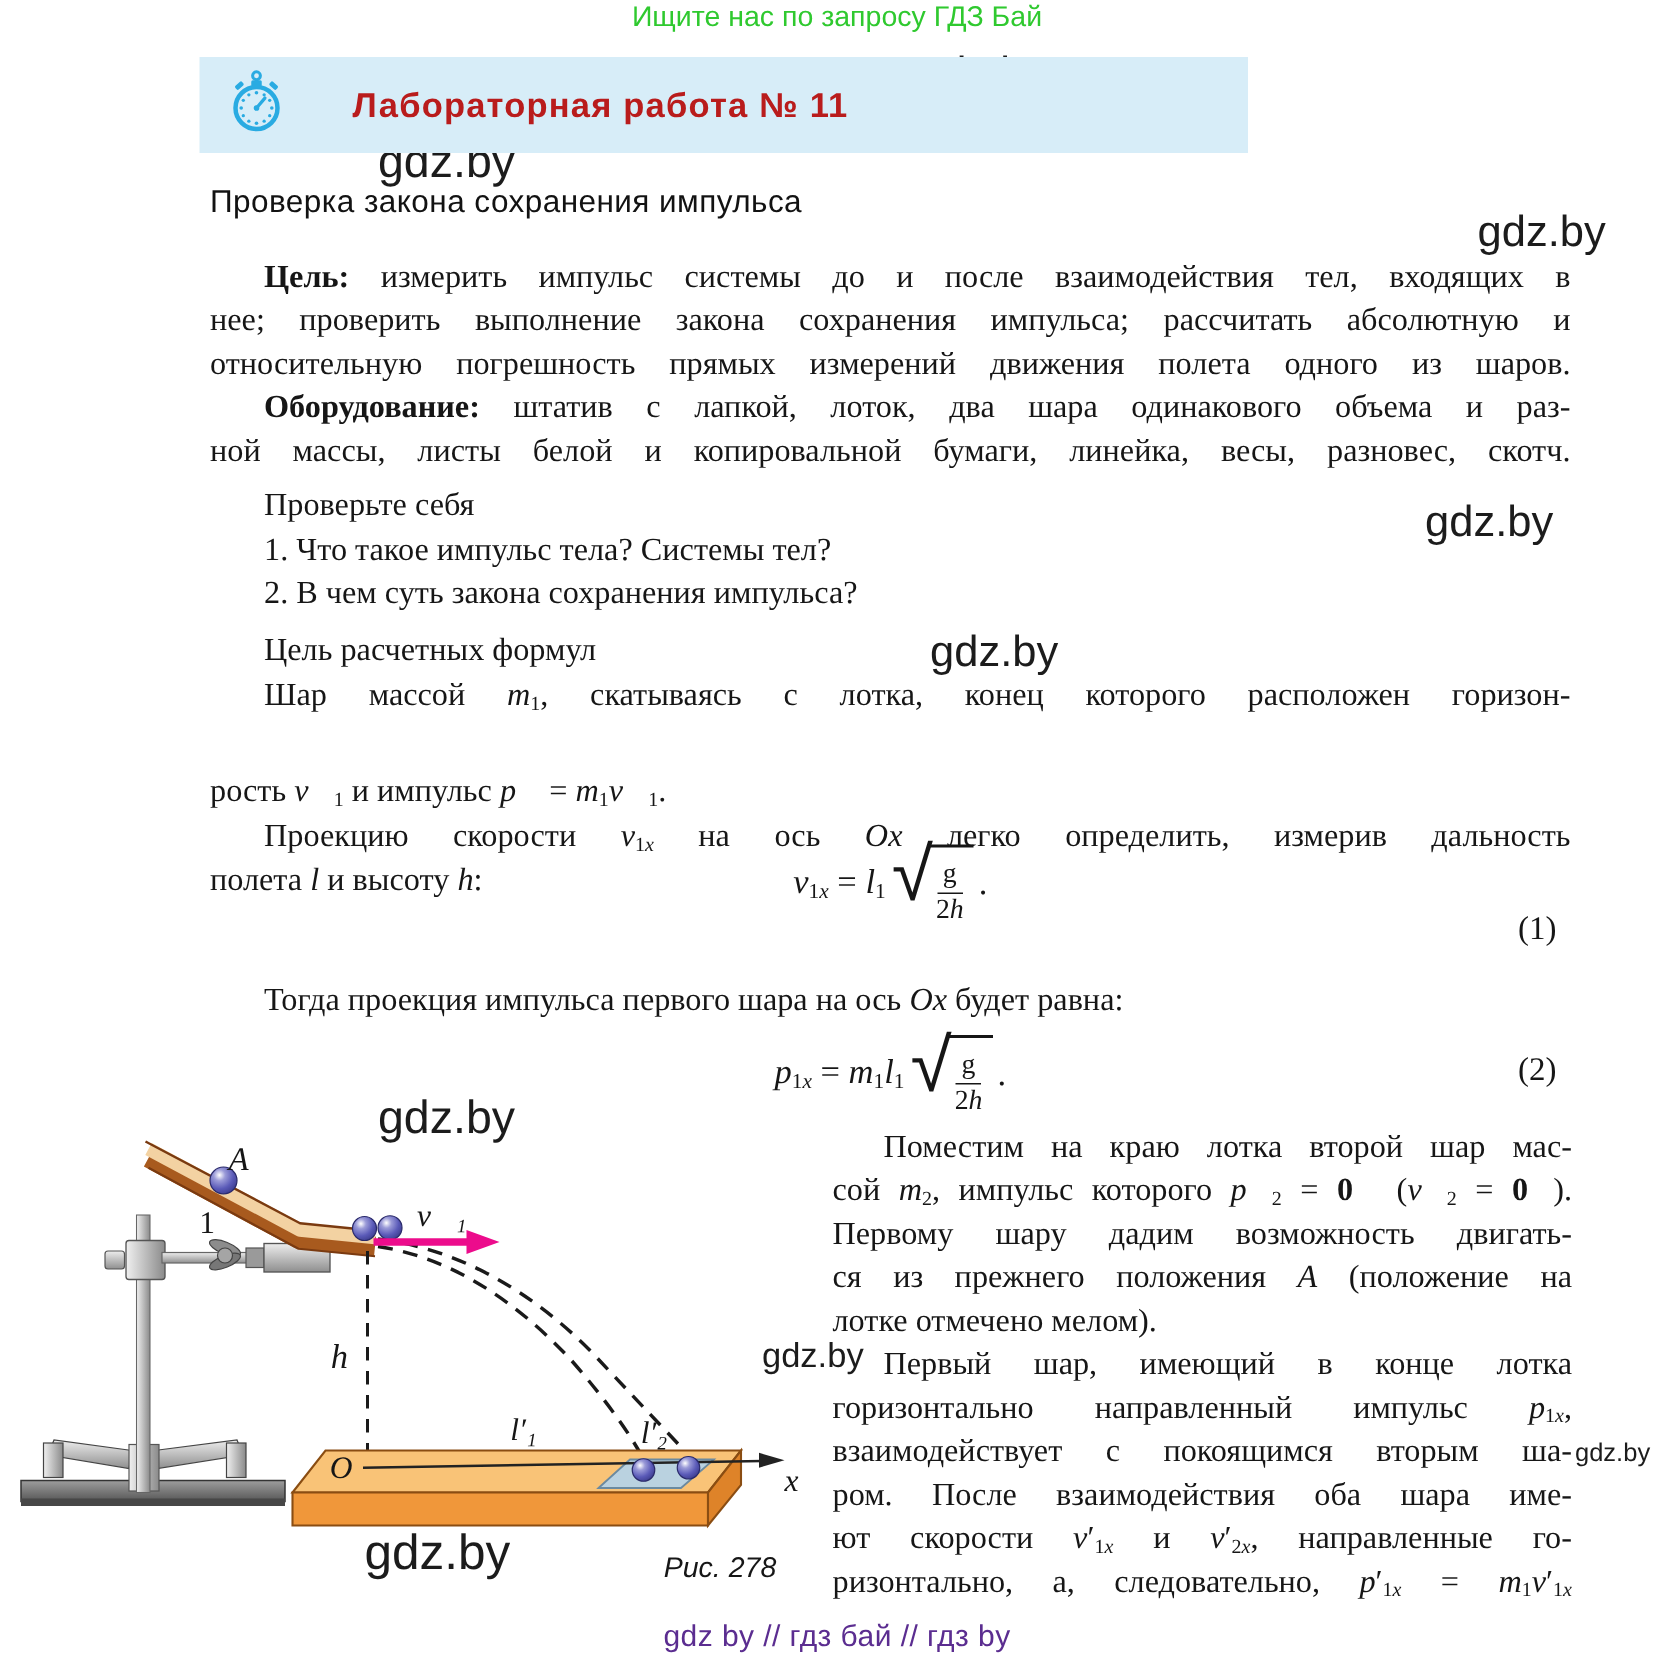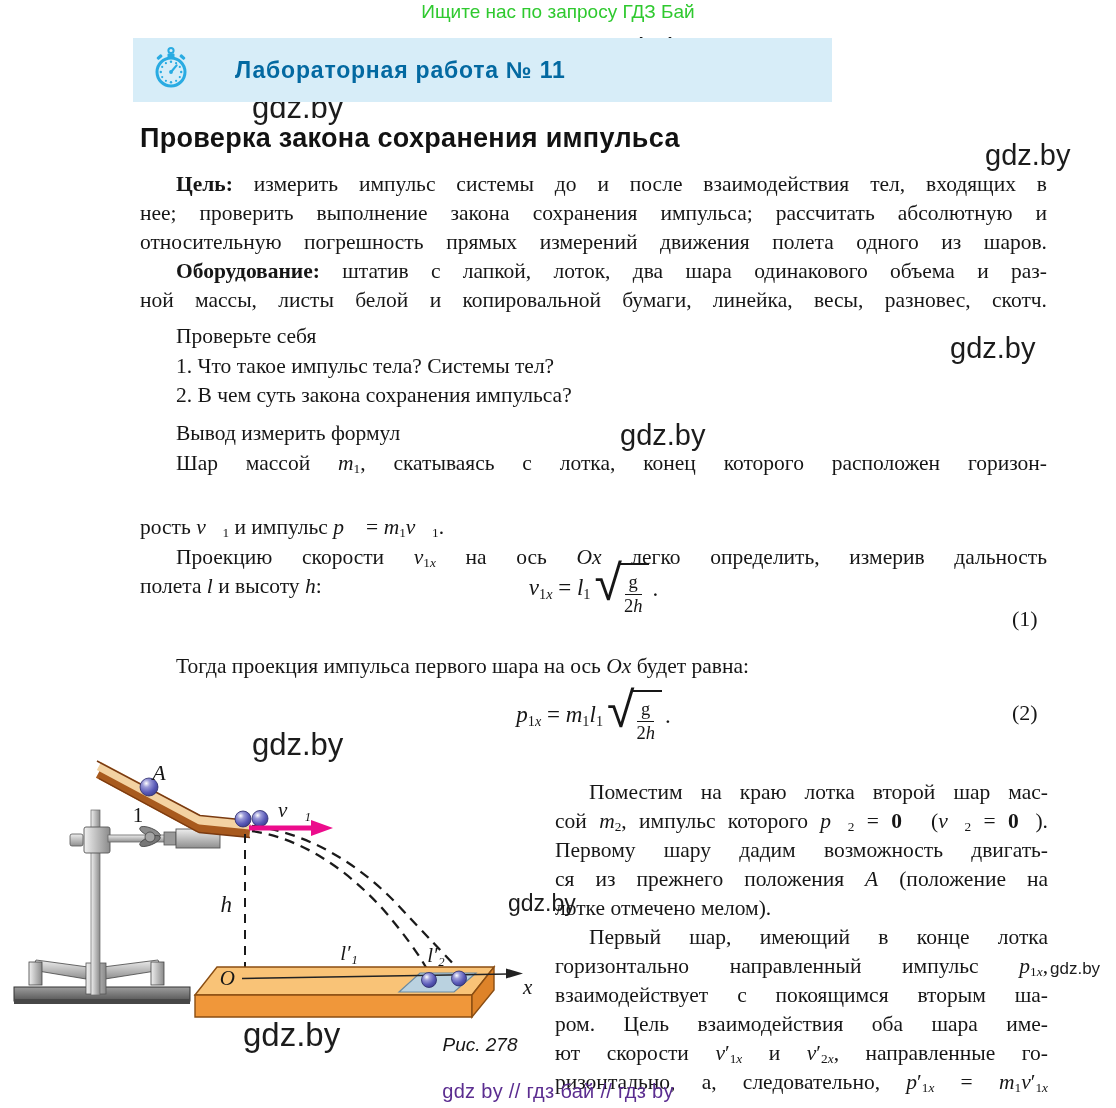--- a/index.html
+++ b/index.html
@@ -31,42 +31,42 @@
   .wm-i { left:243px; top:1016px;font-size:33px; }
 
   
   .banner {
     position:absolute; left:133px; top:38px; width:699px; height:64px;
     background:#d7edf8; display:flex; align-items:center;
   }
   .banner .icon-wrap { margin-left:16px; width:44px; height:50px; flex:none; }
   .banner-title {
     font-family:"Liberation Sans", sans-serif; font-weight:bold; font-size:23px;
-    color:#0369a1; margin-left:42px; letter-spacing:0.8px;
+    color:#b91c1c; margin-left:42px; letter-spacing:0.8px;
   }
 
   .page-title {
     position:absolute; left:140px; top:123px;
-    font-family:"Liberation Sans", sans-serif; font-weight:bold; font-size:27px;
+    font-family:"Liberation Sans", sans-serif; font-weight:normal; font-size:21px;
     color:#121212; letter-spacing:0.3px;
   }
 
   
   .ln {
     position:absolute; left:140px; width:907px; font-size:21.5px; line-height:28px;
     white-space:nowrap;
   }
   .ln.j { white-space:normal; text-align:justify; text-align-last:justify; }
   .ln.ind { text-indent:36px; }
   .ln b { font-weight:bold; }
   .ln sub, .formula sub { font-size:0.62em; vertical-align:-0.25em; letter-spacing:0; }
   .headword { font-weight:normal; }
 
   
-  .rc { left:555px; width:493px;margin-top:28px; }
+  .rc { left:555px; width:493px; }
   .rc.ind { text-indent:34px; }
 
   
   .formula-row {
     position:absolute; left:140px; width:907px; display:flex; justify-content:center;
     align-items:center; font-size:23px;
   }
   .eqnum { position:absolute; left:1012px; font-size:22px; }
   .sqrt { display:inline-flex; align-items:flex-start; margin-left:4px; }
   .rad  { font-size:50px; line-height:44px; font-family:"DejaVu Sans", sans-serif;
@@ -143,21 +143,21 @@
   <div class="ln j ind" style="top:170px"><b>Цель:</b> измерить импульс системы до и после взаимодействия тел, входящих в</div>
   <div class="ln j" style="top:228px">относительную погрешность прямых измерений движения полета одного из шаров.</div>
 
   <div class="ln j ind" style="top:257px"><b>Оборудование:</b> штатив с лапкой, лоток, два шара одинакового объема и раз-</div>
   <div class="ln j" style="top:286px">ной массы, листы белой и копировальной бумаги, линейка, весы, разновес, скотч.</div>
 
   <div class="ln ind headword" style="top:322px">Проверьте себя</div>
   <div class="ln ind" style="top:352px">1. Что такое импульс тела? Системы тел?</div>
   <div class="ln ind" style="top:381px">2. В чем суть закона сохранения импульса?</div>
 
-  <div class="ln ind headword" style="top:419px">Вывод измерить формул</div>
+  <div class="ln ind headword" style="top:419px">Цель расчетных формул</div>
 
   <div class="ln j ind" style="top:449px">Шар массой <i>m</i><sub>1</sub>, скатываясь с лотка, конец которого расположен горизон-</div>
   <div class="ln" style="top:513px">рость <i>v⃗</i><sub>1</sub> и импульс <i>p⃗</i> = <i>m</i><sub>1</sub><i>v⃗</i><sub>1</sub>.</div>
 
   <div class="ln j ind" style="top:543px">Проекцию скорости <i>v</i><sub>1<i>x</i></sub> на ось <i>Ox</i> легко определить, измерив дальность</div>
   <div class="ln" style="top:572px">полета <i>l</i> и высоту <i>h</i>:</div>
 
   <div class="formula-row formula" style="top:561px">
     <span><i>v</i><sub>1<i>x</i></sub> = <i>l</i><sub>1</sub></span>
     <span class="sqrt">
@@ -187,21 +187,21 @@
   <div class="eqnum" style="top:700px">(2)</div>
 
   <div class="ln j rc ind" style="top:750px">Поместим на краю лотка второй шар мас-</div>
   <div class="ln j rc" style="top:779px">сой <i>m</i><sub>2</sub>, импульс которого <i>p⃗</i><sub>2</sub> = <b>0⃗</b> (<i>v⃗</i><sub>2</sub> = <b>0⃗</b>).</div>
   <div class="ln j rc" style="top:808px">Первому шару дадим возможность двигать-</div>
   <div class="ln j rc" style="top:837px">ся из прежнего положения <i>A</i> (положение на</div>
   <div class="ln rc" style="top:866px">лотке отмечено мелом).</div>
   <div class="ln j rc ind" style="top:895px">Первый шар, имеющий в конце лотка</div>
   <div class="ln j rc" style="top:924px">горизонтально направленный импульс <i>p</i><sub>1<i>x</i></sub>,</div>
   <div class="ln j rc" style="top:953px">взаимодействует с покоящимся вторым ша-</div>
-  <div class="ln j rc" style="top:982px">ром. Цель взаимодействия оба шара име-</div>
+  <div class="ln j rc" style="top:982px">ром. После взаимодействия оба шара име-</div>
   <div class="ln j rc" style="top:1011px">ют скорости <i>v</i>′<sub>1<i>x</i></sub> и <i>v</i>′<sub>2<i>x</i></sub>, направленные го-</div>
   <div class="ln j rc" style="top:1040px">ризонтально, а, следовательно, <i>p</i>′<sub>1<i>x</i></sub> = <i>m</i><sub>1</sub><i>v</i>′<sub>1<i>x</i></sub></div>
 
   <div class="figure">
     <svg viewBox="0 0 545 316" width="545" height="316">
       <defs>
         <linearGradient id="metalV" x1="0" y1="0" x2="1" y2="0">
           <stop offset="0" stop-color="#f0f0f0"></stop>
             <stop offset="0.5" stop-color="#bdbdbd"></stop>
             <stop offset="1" stop-color="#8a8a8a"></stop>

